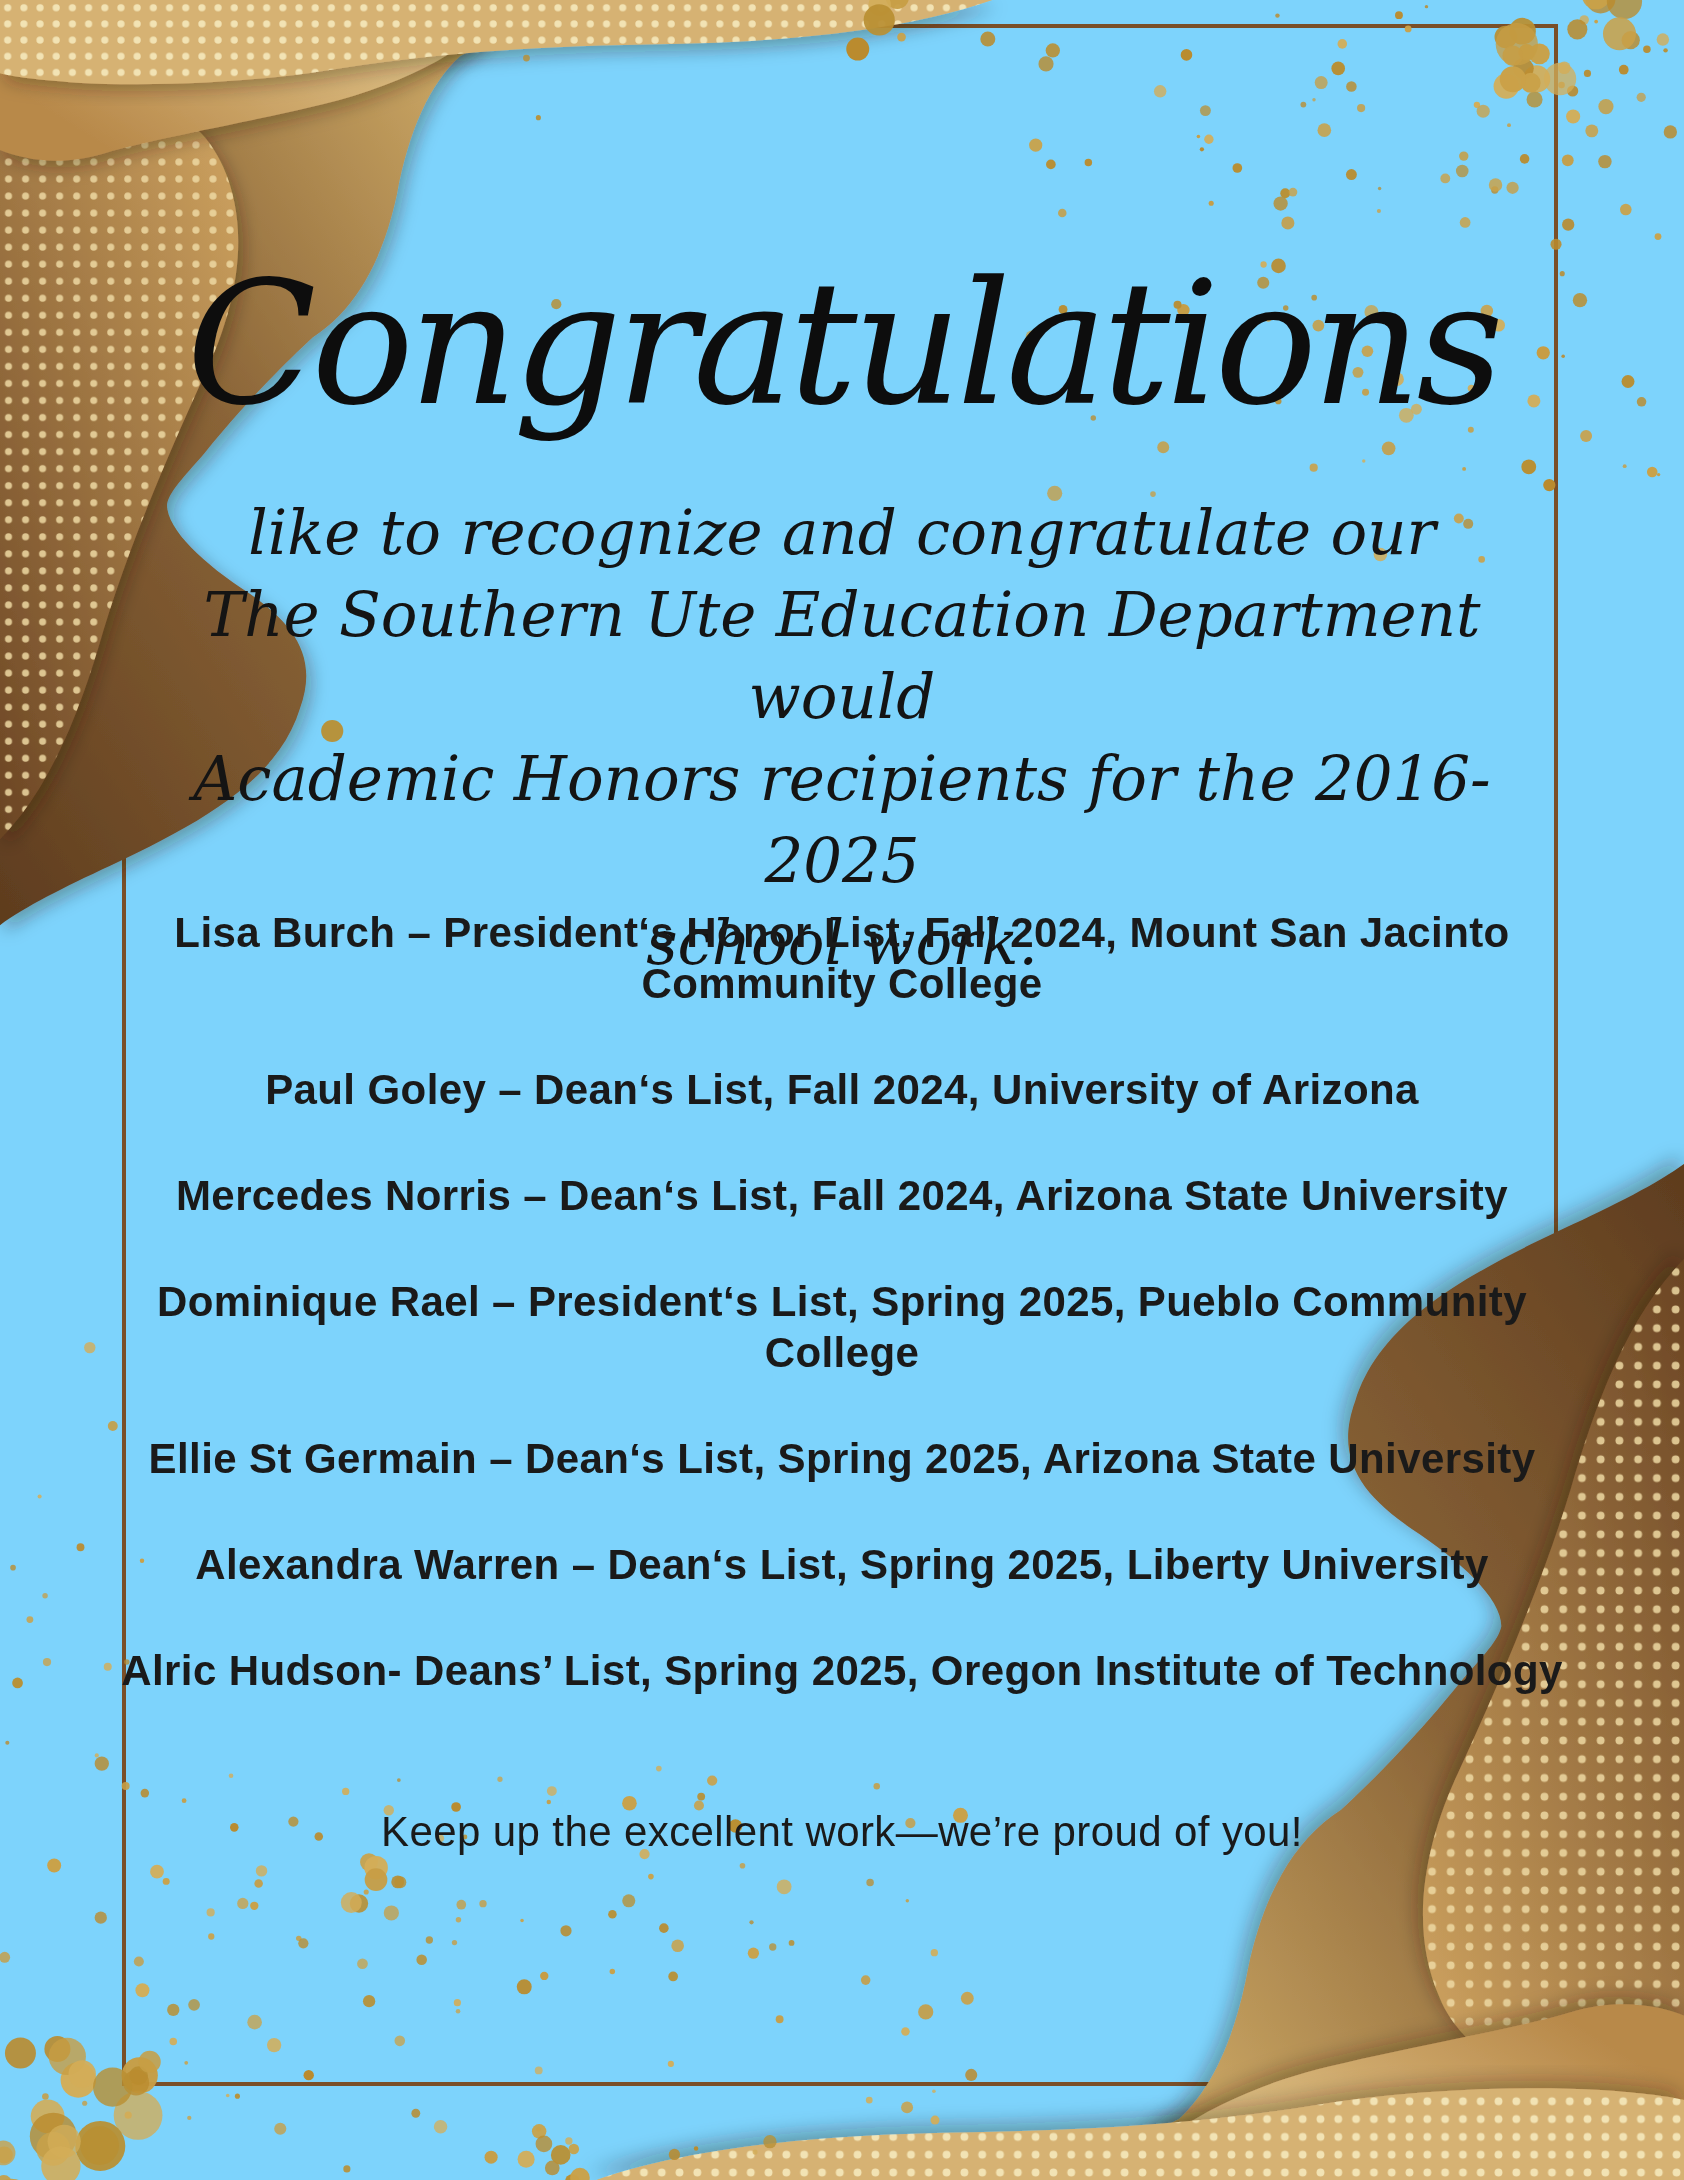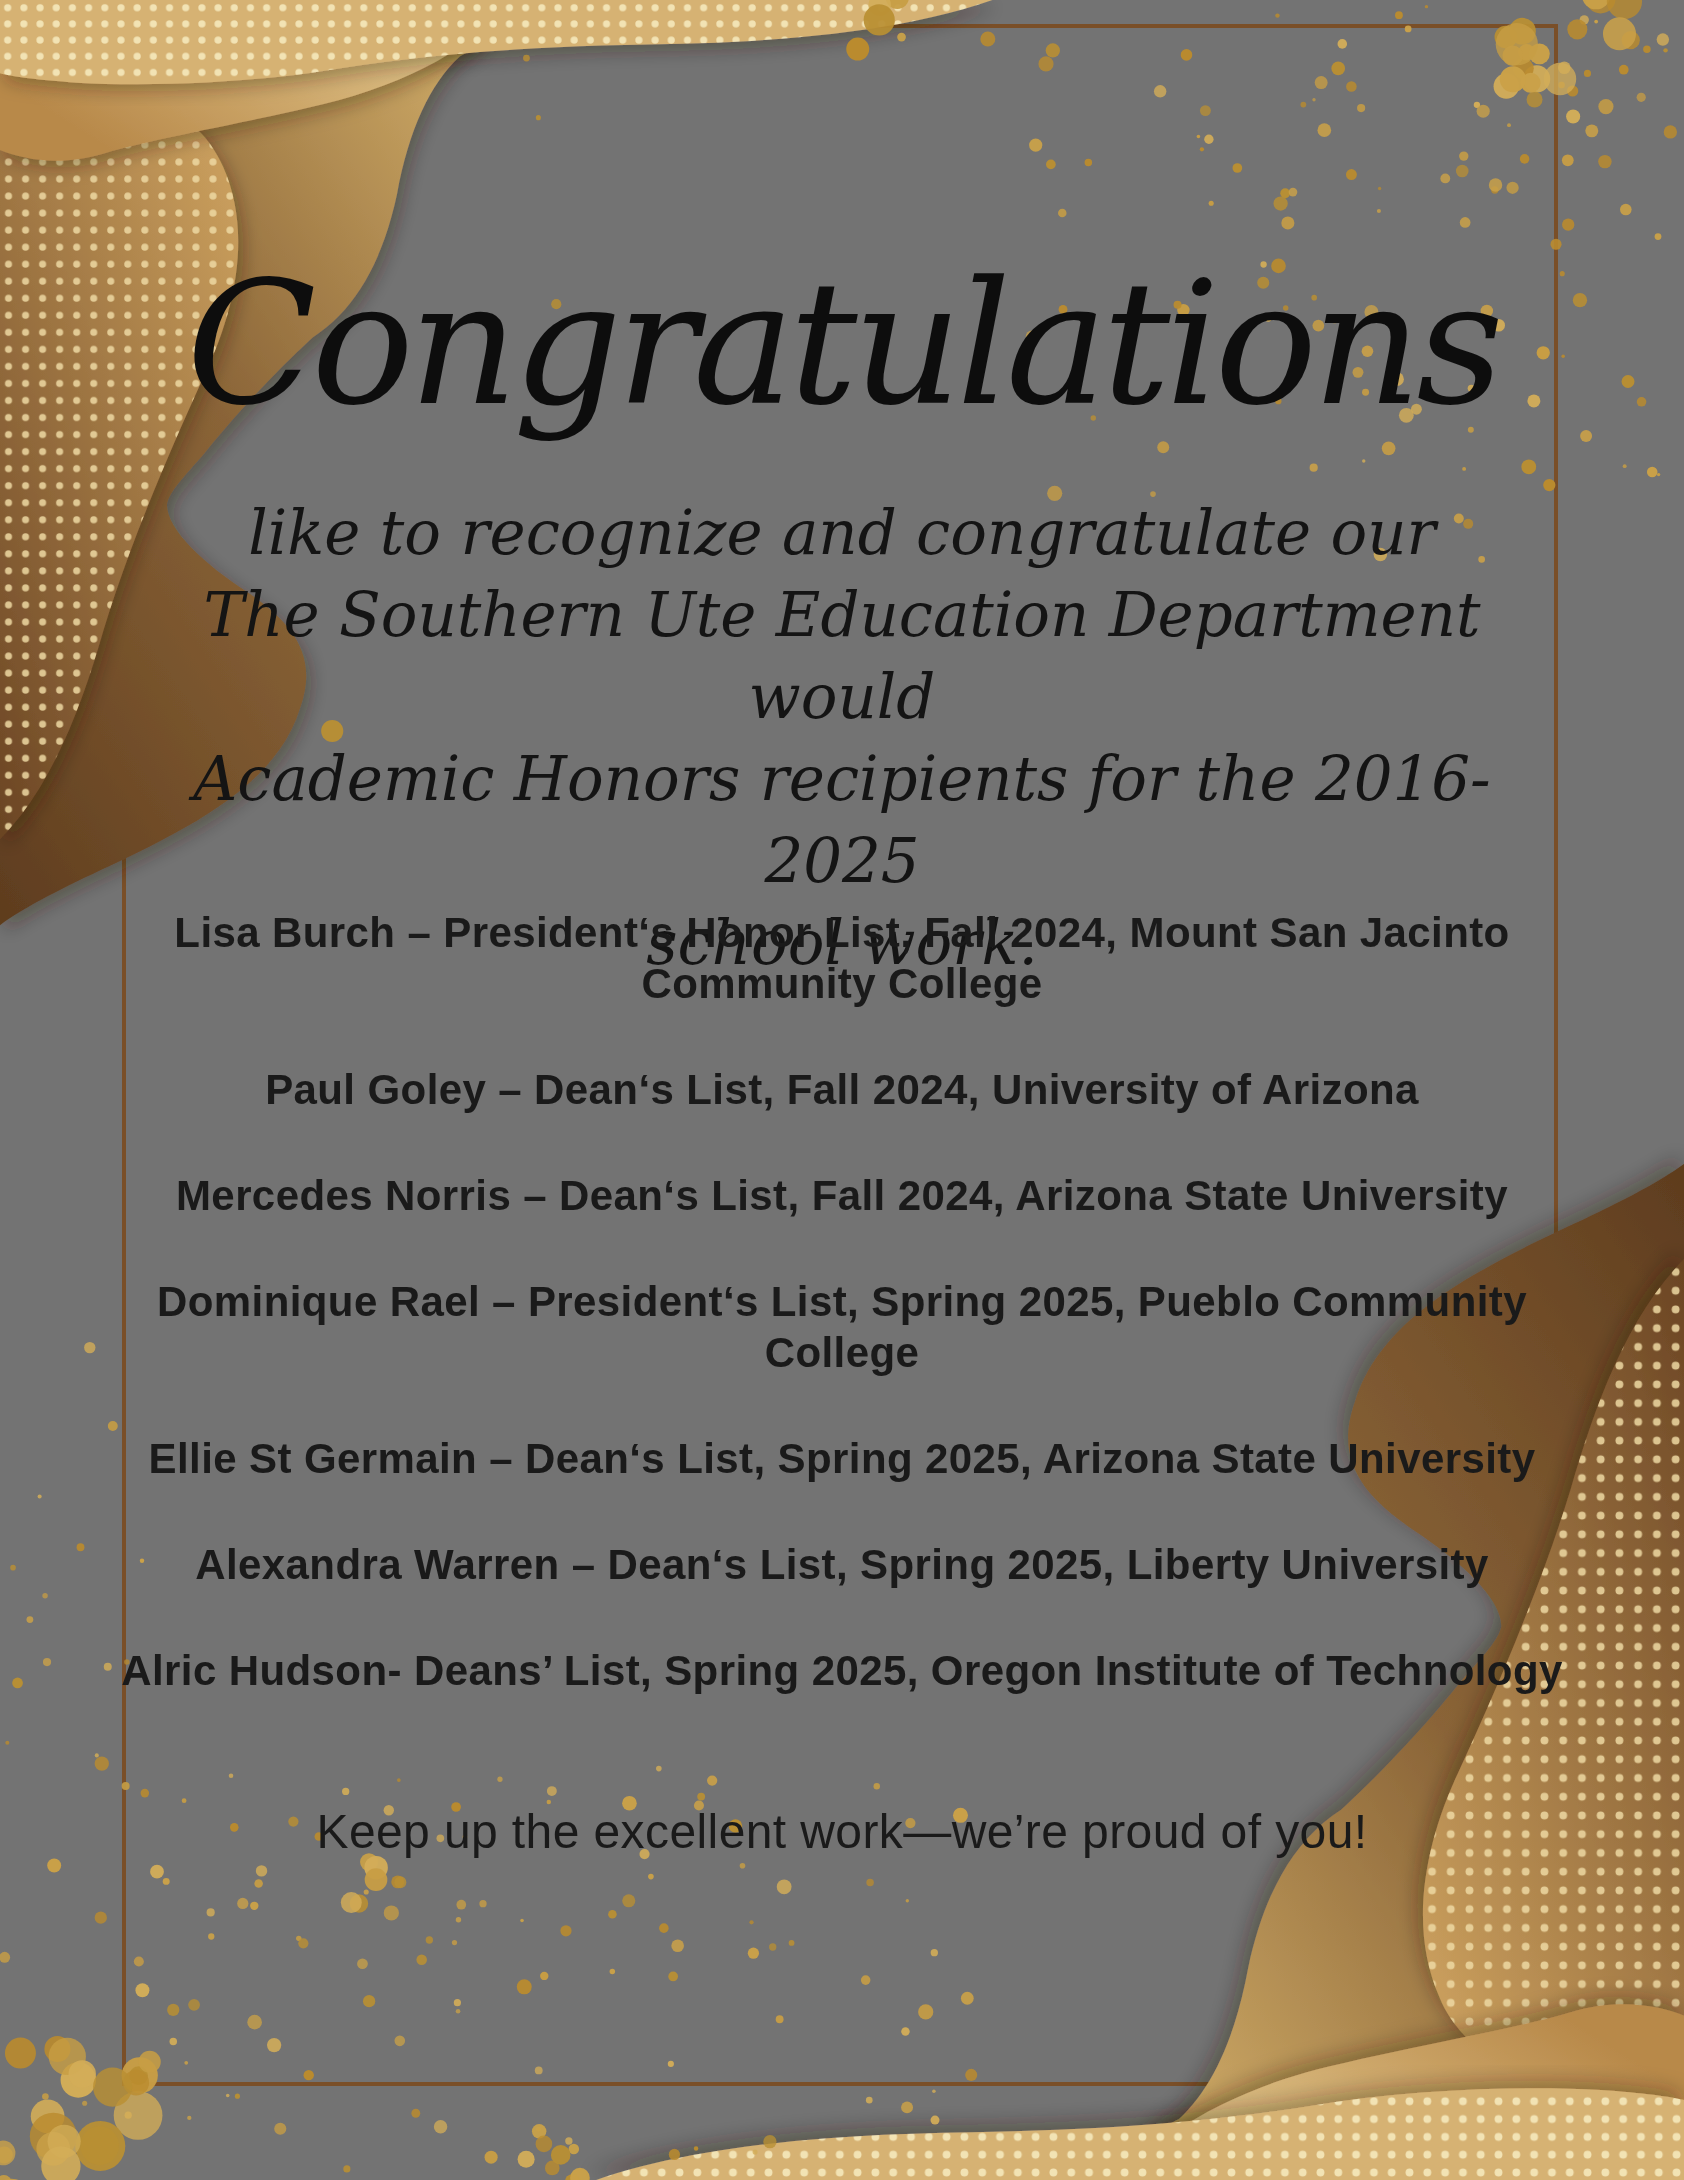--- a/index.html
+++ b/index.html
@@ -1,20 +1,20 @@
 <!DOCTYPE html>
 <html style="--frame: #7a4f28; --text: #111111; --gold-glitter: #c79d44; --gold-light: #e9d09a; --gold-mid: #c89d5c; --brown-dark: #5e3c1e; --dot-cream: #f2e3b4;font-size:13.6px"><head>
 <meta charset="utf-8">
 <style>
   html,body{margin:0;padding:0;background:#ffffff;}
   .poster{
     position:relative;
     width:1685px;
     height:2181px;
-    background:#737373;
+    background:#7dd3fc;
     overflow:hidden;
     font-family:"Liberation Sans", sans-serif;
     color:var(--text,#111);
   }
   .frame{
     position:absolute;
     left:122px; top:24px;
     width:1436px; height:2062px;
     border:4.3px solid var(--frame,#7a4f28);
     box-sizing:border-box;
@@ -58,21 +58,21 @@
     line-height:51px;
     letter-spacing:0.4px;
     color:#1a1a1a;
     font-weight:bold;
   }
   .honors p{ margin:0 0 55px 0; }
   .closing{
     position:absolute;
     top:1806px; left:118px; width:1448px;
     text-align:center;
-    font-size:48px;
+    font-size:42px;
     line-height:51px;
     letter-spacing:0.4px;
     color:#1a1a1a;
   }
 </style>
 </head>
 <body>
 
 <div class="poster">
 

